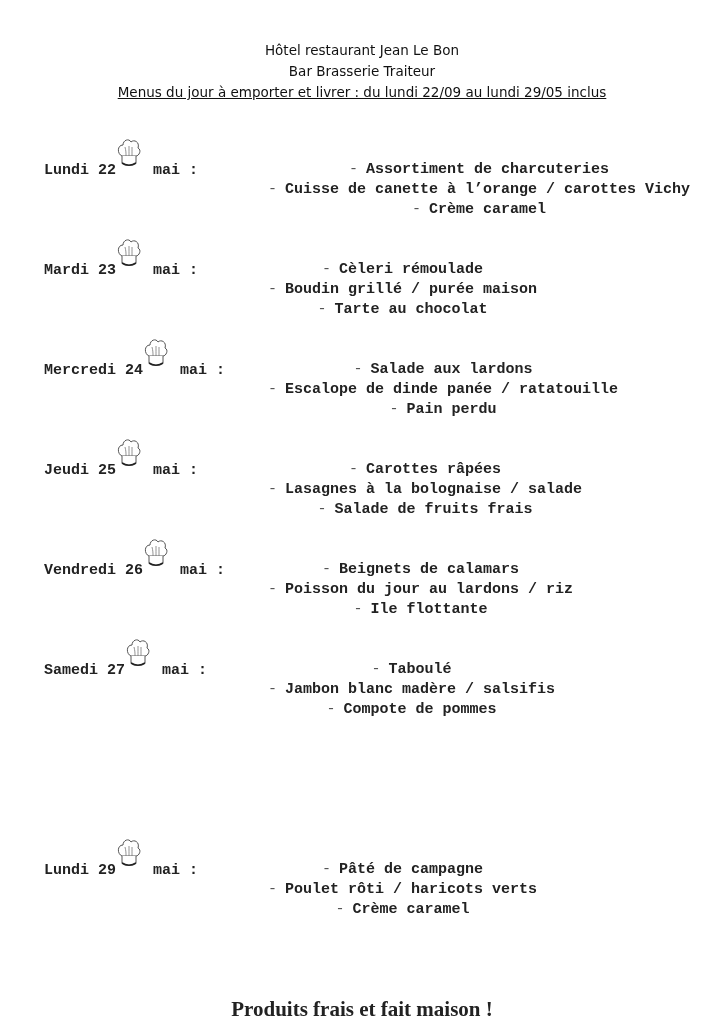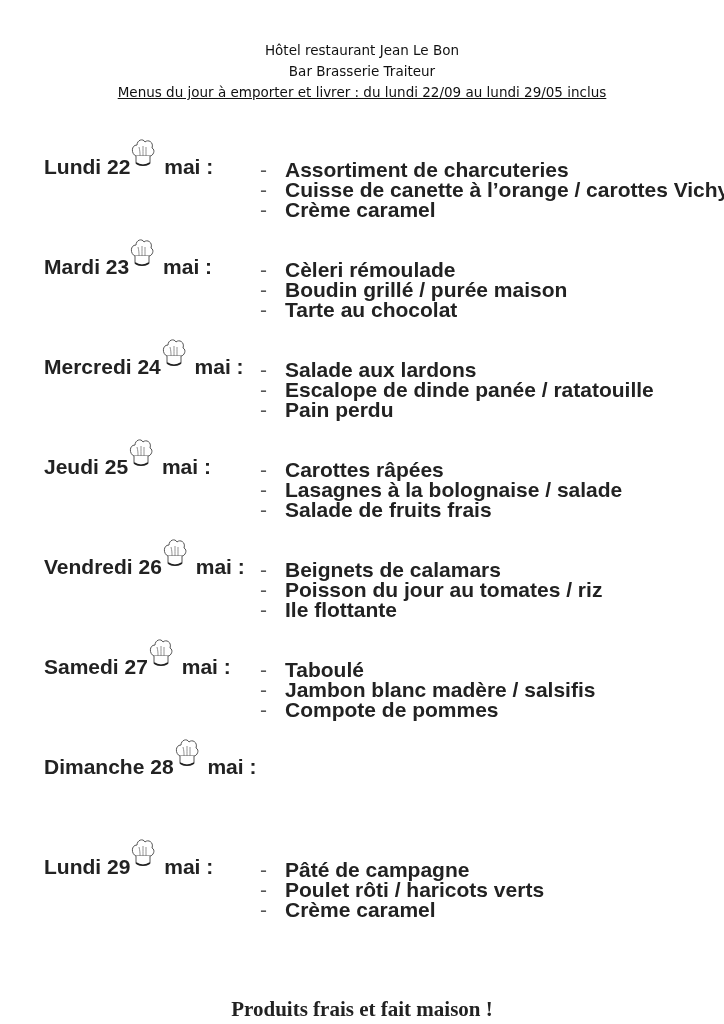--- a/index.html
+++ b/index.html
@@ -7,21 +7,21 @@
       width: 724px; height: 1024px; background: #ffffff; position: relative; overflow: hidden;
       color: #1a1a1a;
     }
     .header {
       position: absolute; left: 0; top: 4px; width: 724px; text-align: center;
       font-family: "DejaVu Sans", sans-serif; font-size: 13.5px; line-height: 21px; color: #111; margin-top: 36px;
     }
     .header .u { text-decoration: underline; }
     .day {
       position: absolute; left: 44px; width: 640px; height: 70px;
-      font-family: Liberation Sans, sans-serif; font-weight: bold; font-size: 21px; color: #222;
+      font-family: Liberation Mono, monospace; font-weight: bold; font-size: 15px; color: #222; text-align: center;
     }
     .day-label {
       position: absolute; left: 0; top: 22px; white-space: nowrap;
     }
     .day-label .hat { display: inline-block; width: 26px; height: 28px; vertical-align: -6px; position: relative; margin: 0 1px; }
     .day-label .hat svg { position: absolute; left: 0; top: -14px; }
     .dishes { position: absolute; left: 208px; top: 22px; margin: 8px; padding: 0; list-style: none; }
     .dishes li { height: 20px; line-height: 20px; white-space: nowrap; }
     .dishes .dash { display: inline-block; width: 25px; font-weight: normal; color: #555; }
     .footer {
@@ -93,44 +93,38 @@
     </div>
     <div class="day" style="top: 530px;">
       <div class="day-label"><span>Vendredi</span> <span>26</span><span class="hat"><svg width="24" height="32" viewBox="0 0 24 32">
             <path d="M5 18 C0 16 0 7 6 7 C6 2 12 0 14 4 C17 1 23 4 21 10 C25 12 22 18 19 18 Z" fill="#fff" stroke="#555" stroke-width="1"></path>
             <path d="M8 9 C9 13 9 15 9 18 M12 8 C12 12 12 15 12 18 M15 9 C15 13 15 15 15 18" fill="none" stroke="#777" stroke-width="0.8"></path>
             <path d="M5 18 L5 25 C9 28 15 28 19 25 L19 18" fill="#fff" stroke="#555" stroke-width="1"></path>
             <path d="M5 25 C9 28 15 28 19 25" fill="none" stroke="#222" stroke-width="1.6"></path>
           </svg></span> <span>mai :</span></div>
       <ul class="dishes">
         <li><span class="dash">-</span><span>Beignets de calamars</span></li>
-        <li><span class="dash">-</span><span>Poisson du jour au tomates / riz</span></li>
+        <li><span class="dash">-</span><span>Poisson du jour au lardons / riz</span></li>
         <li><span class="dash">-</span><span>Ile flottante</span></li>
       </ul>
     </div>
     <div class="day" style="top: 630px;">
       <div class="day-label"><span>Samedi</span> <span>27</span><span class="hat"><svg width="24" height="32" viewBox="0 0 24 32">
             <path d="M5 18 C0 16 0 7 6 7 C6 2 12 0 14 4 C17 1 23 4 21 10 C25 12 22 18 19 18 Z" fill="#fff" stroke="#555" stroke-width="1"></path>
             <path d="M8 9 C9 13 9 15 9 18 M12 8 C12 12 12 15 12 18 M15 9 C15 13 15 15 15 18" fill="none" stroke="#777" stroke-width="0.8"></path>
             <path d="M5 18 L5 25 C9 28 15 28 19 25 L19 18" fill="#fff" stroke="#555" stroke-width="1"></path>
             <path d="M5 25 C9 28 15 28 19 25" fill="none" stroke="#222" stroke-width="1.6"></path>
           </svg></span> <span>mai :</span></div>
       <ul class="dishes">
         <li><span class="dash">-</span><span>Taboulé</span></li>
         <li><span class="dash">-</span><span>Jambon blanc madère / salsifis</span></li>
         <li><span class="dash">-</span><span>Compote de pommes</span></li>
       </ul>
     </div>
     <div class="day" style="top: 730px;">
-      <div class="day-label"><span>Dimanche</span> <span>28</span><span class="hat"><svg width="24" height="32" viewBox="0 0 24 32">
-            <path d="M5 18 C0 16 0 7 6 7 C6 2 12 0 14 4 C17 1 23 4 21 10 C25 12 22 18 19 18 Z" fill="#fff" stroke="#555" stroke-width="1"></path>
-            <path d="M8 9 C9 13 9 15 9 18 M12 8 C12 12 12 15 12 18 M15 9 C15 13 15 15 15 18" fill="none" stroke="#777" stroke-width="0.8"></path>
-            <path d="M5 18 L5 25 C9 28 15 28 19 25 L19 18" fill="#fff" stroke="#555" stroke-width="1"></path>
-            <path d="M5 25 C9 28 15 28 19 25" fill="none" stroke="#222" stroke-width="1.6"></path>
-          </svg></span> <span>mai :</span></div>
     </div>
     <div class="day" style="top: 830px;">
       <div class="day-label"><span>Lundi</span> <span>29</span><span class="hat"><svg width="24" height="32" viewBox="0 0 24 32">
             <path d="M5 18 C0 16 0 7 6 7 C6 2 12 0 14 4 C17 1 23 4 21 10 C25 12 22 18 19 18 Z" fill="#fff" stroke="#555" stroke-width="1"></path>
             <path d="M8 9 C9 13 9 15 9 18 M12 8 C12 12 12 15 12 18 M15 9 C15 13 15 15 15 18" fill="none" stroke="#777" stroke-width="0.8"></path>
             <path d="M5 18 L5 25 C9 28 15 28 19 25 L19 18" fill="#fff" stroke="#555" stroke-width="1"></path>
             <path d="M5 25 C9 28 15 28 19 25" fill="none" stroke="#222" stroke-width="1.6"></path>
           </svg></span> <span>mai :</span></div>
       <ul class="dishes">
         <li><span class="dash">-</span><span>Pâté de campagne</span></li>

